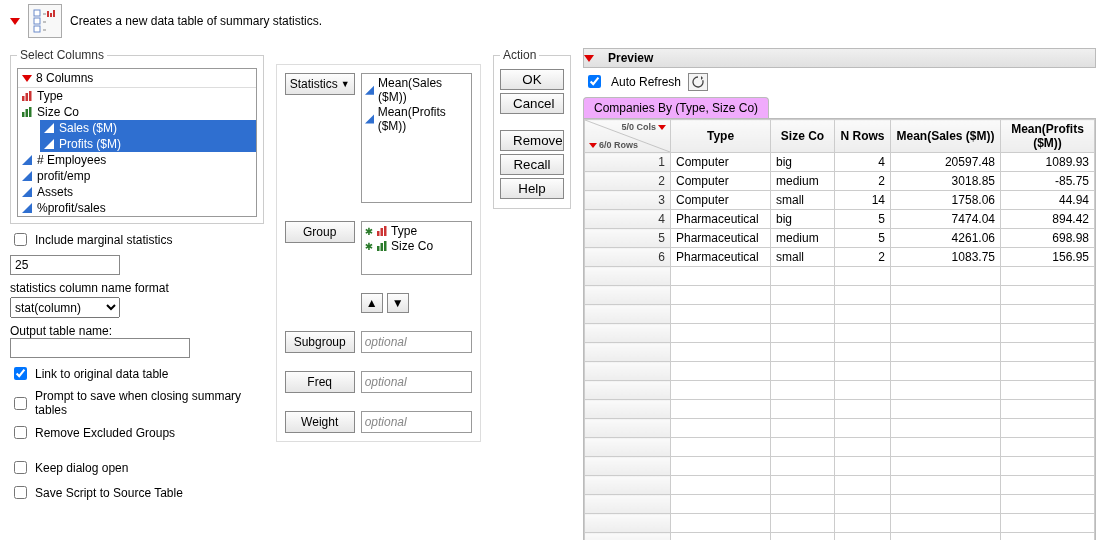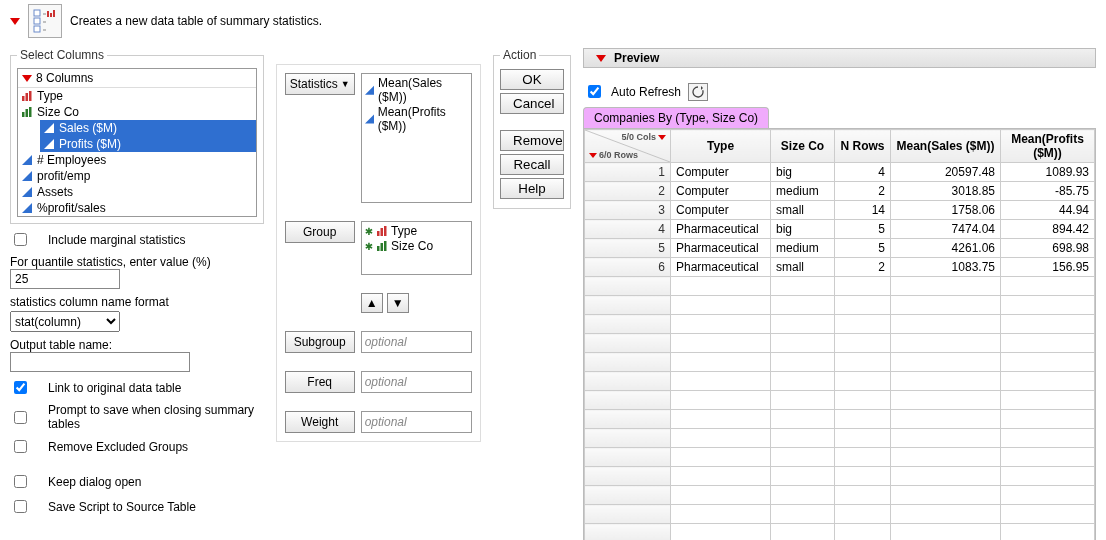--- a/index.html
+++ b/index.html
@@ -17,39 +17,39 @@
   .icon-box { width: 34px; height: 34px; border: 1px solid #aaa; background: #f8f8f8; display: flex; align-items: center; justify-content: center; }
   .icon-box svg { width: 24px; height: 24px; }
   .main { display: flex; align-items: flex-start; gap: 12px; }
   fieldset { border: 1px solid #ccc; margin: 0; padding: 4px 6px 6px; }
   fieldset > legend { padding: 0 3px; color: #333; }
   .left-col { width: 260px; }
   .col-listbox { border: 1px solid #999; background: #fff; margin-top: 2px; }
   .col-listbox .hdr { display: flex; align-items: center; gap: 4px; padding: 2px 4px; border-bottom: 1px solid #ddd; }
   .col-listbox .item { display: flex; align-items: center; gap: 5px; padding: 1px 4px; cursor: default; }
   .col-listbox .item.sel { background: #2f6fd0; color: #fff; margin-left: 22px; }
-  .cb-row, .lbl-row { display: flex; align-items: center; gap: 18px; margin-top: 6px; }
+  .cb-row, .lbl-row { display: flex; align-items: center; gap: 5px; margin-top: 6px; }
   input[type=text] { height: 20px; font-size: 12px; padding: 1px 4px; border: 1px solid #888; }
   select { font-size: 12px; height: 21px; }
   .role-col { width: 210px; margin-top: 16px; display: flex; flex-direction: column; gap: 18px; padding: 8px; border: 1px solid #ddd; }
   .role-row { display: flex; align-items: stretch; gap: 6px; }
   .role-btn { width: 70px; text-align: center; border: 1px solid #888; background: linear-gradient(#fdfdfd,#e6e6e6); padding: 2px 4px; cursor: pointer; height: 22px; display: flex; align-items: center; justify-content: center; }
   .role-btn.small { width: 22px; height: 20px; }
   .role-btn .darr { font-size: 9px; margin-left: 3px; }
   .role-box { flex: 1; border: 1px solid #999; background: #fff; padding: 2px 3px; overflow: hidden; }
   .role-box.tall { height: 130px; }
   .role-box.med { height: 54px; }
   .role-box.one { height: 22px; color: #888; font-style: italic; display: flex; align-items: center; }
   .role-box .line { display: flex; align-items: center; gap: 4px; padding: 0 0 1px; }
   .btn-stack { display: flex; gap: 4px; }
   .action-col fieldset { width: 75px; }
   .action-btn { display: block; width: 64px; margin: 3px auto; border: 1px solid #888; background: linear-gradient(#fdfdfd,#e6e6e6); padding: 2px 12px; cursor: pointer; }
   .action-gap { height: 10px; }
   .preview-col { flex: 1; }
-  .prev-hdr { display: flex; align-items: center; gap: 8px; background: linear-gradient(#f0f0f0,#e0e0e0); border: 1px solid #bbb; padding: 2px 12px; margin-bottom: 12px; }
+  .prev-hdr { display: flex; align-items: center; gap: 14px; background: linear-gradient(#f0f0f0,#e0e0e0); border: 1px solid #bbb; padding: 2px 0; margin-bottom: 2px; }
   .prev-hdr b { font-weight: 600; }
   .refresh-row { display: flex; align-items: center; gap: 7px; padding: 2px 1px; }
   .refresh-icon { border: 1px solid #888; width: 20px; height: 18px; display: inline-flex; align-items: center; justify-content: center; background: #f4f4f4; }
   .tab { display: inline-block; border: 1px solid #bbb; border-bottom: none; border-radius: 4px 4px 0 0; padding: 3px 10px; background: #f0abfc; margin-top: 4px; }
   .grid-wrap { border: 1px solid #bbb; }
   table.grid { border-collapse: collapse; width: 100%; table-layout: fixed; }
   table.grid th, table.grid td { border: 1px solid #ccc; padding: 2px 5px; font-size: 12px; background: #fff; height: 19px; }
   table.grid th { background: linear-gradient(#fafafa,#ededed); font-weight: 600; text-align: center; }
   table.grid td.num { text-align: right; }
   table.grid td.rnum { text-align: right; color: #333; background: linear-gradient(#fafafa,#ededed); }
@@ -148,21 +148,20 @@
             </div>
           </div>
       </div>
     </fieldset>
 
     <div class="cb-row">
         <input type="checkbox" style="">
         <span>Include marginal statistics</span>
       </div>
     <div class="lbl-row" style="display:block;">
-      <div>For quantile statistics, enter value (%)</div>
       <input type="text" style="width: 110px;" value="25">
     </div>
     <div style="margin-top:6px">statistics column name format</div>
     <select style="margin-top:2px;width:110px"><option>stat(column)</option></select>
     <div style="margin-top:6px">Output table name:</div>
     <input type="text" style="width: 180px;" value="">
     <div class="cb-row">
         <input type="checkbox" checked="" style="">
         <span>Link to original data table</span>
       </div>

